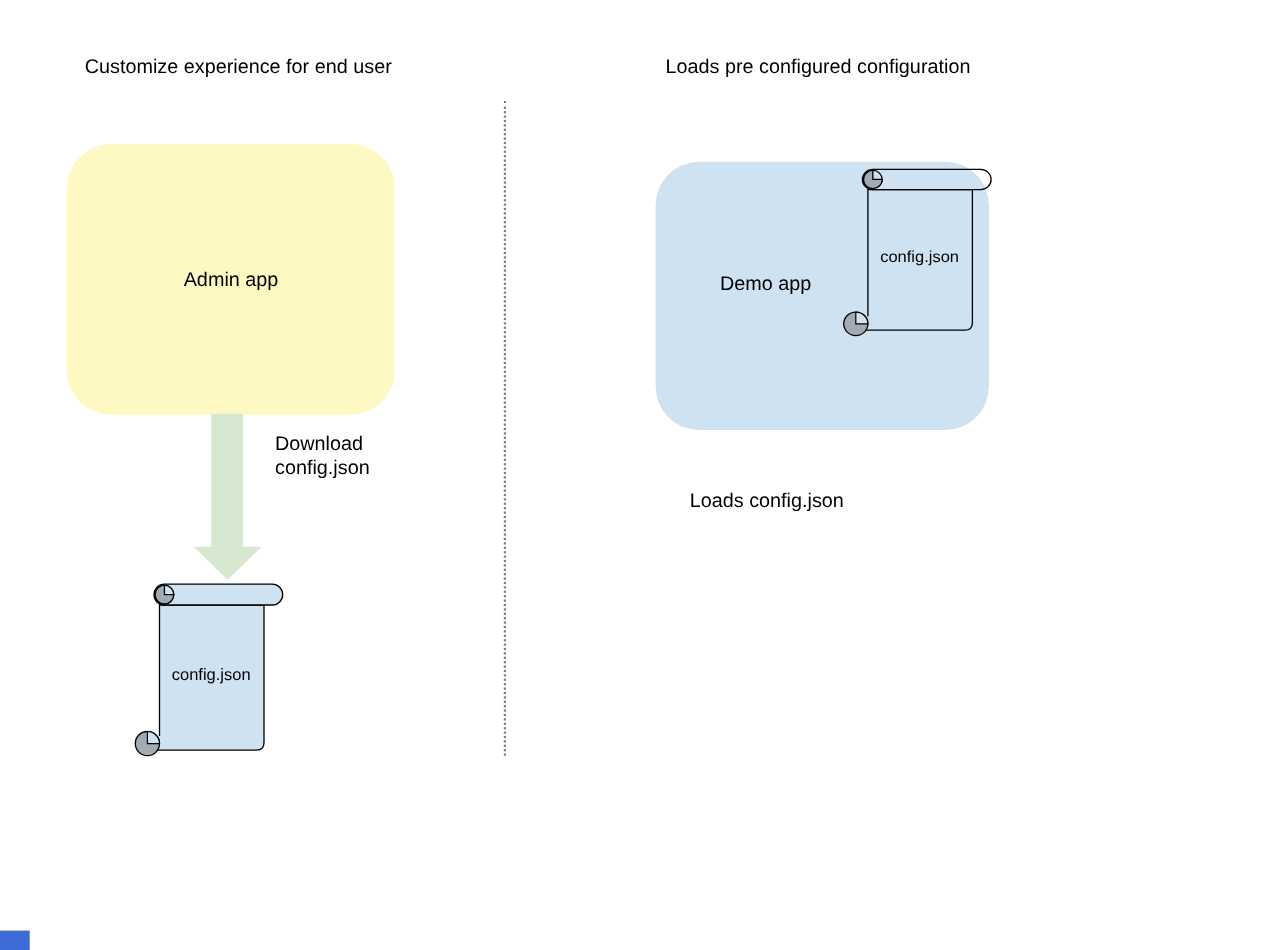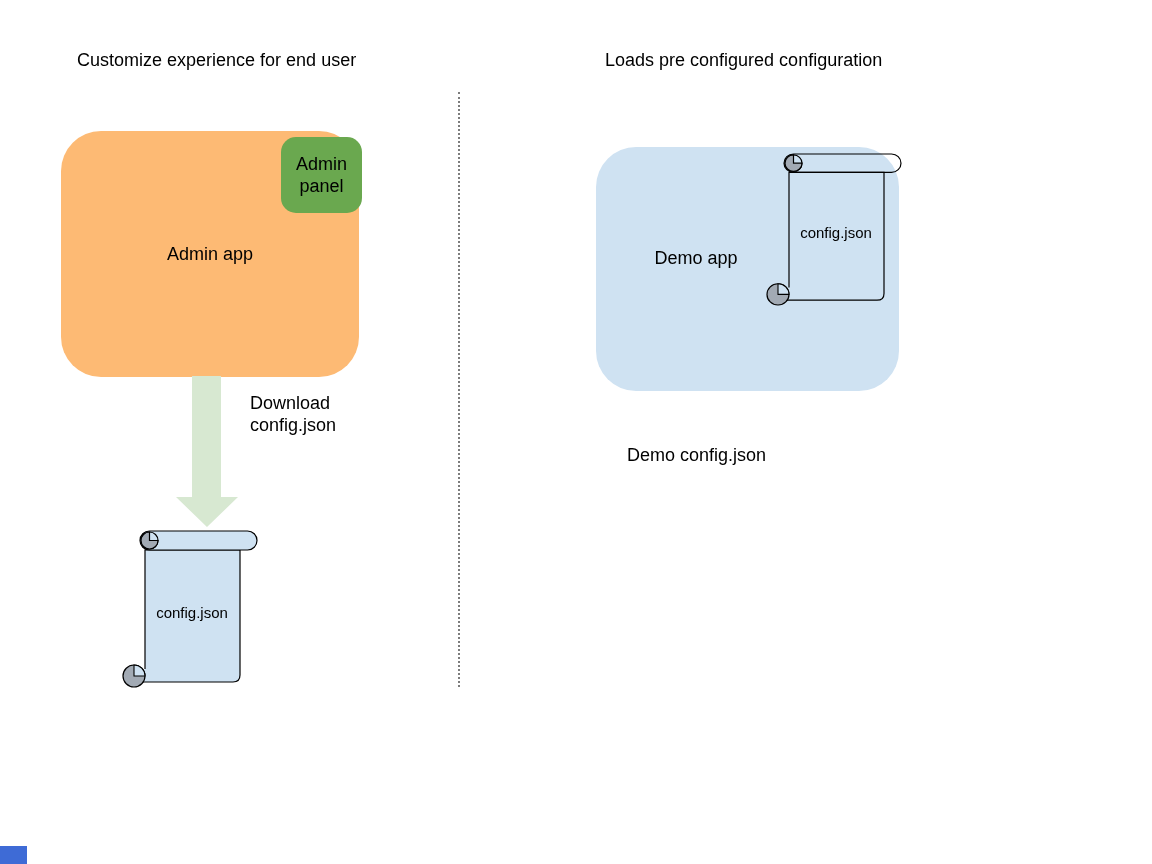--- a/index.html
+++ b/index.html
@@ -7,21 +7,21 @@
     position:relative; width:1152px; height:864px; background:#ffffff;
     font-family:"Liberation Sans", sans-serif; color:#000000; overflow:hidden;
   }
   .section-title { position:absolute; font-size:18px; line-height:22px; color:#000; white-space:nowrap; }
   .divider {
     position:absolute; left:458px; top:92px; height:595px; width:0;
     border-left:2px dotted #7c7c7c;
   }
   .admin-app-box {
     position:absolute; left:61px; top:131px; width:298px; height:246px;
-    background:#fdba74; border-radius:40px;
+    background:#fef9c3; border-radius:40px;
     display:flex; align-items:center; justify-content:center;
   }
   .admin-app-box .app-label { font-size:18px; }
   .admin-panel-box {
     position:absolute; left:281px; top:137px; width:81px; height:76px;
     background:#6aa84f; border-radius:15px;
     display:flex; align-items:center; justify-content:center; text-align:center;
   }
   .admin-panel-box .panel-label { font-size:18px; line-height:22px; width:60px; }
   .demo-app-box {
@@ -63,23 +63,20 @@
 <div class="canvas">
 
   <div class="section-title" style="left:77px; top:49px;">Customize experience for end user</div>
   <div class="section-title" style="left:605px; top:49px;">Loads pre configured configuration</div>
 
   <div class="divider"></div>
 
   <div class="admin-app-box">
     <span class="app-label">Admin app</span>
   </div>
-  <div class="admin-panel-box">
-    <span class="panel-label">Admin panel</span>
-  </div>
 
   <svg class="arrow-svg" width="74" height="152" viewBox="0 0 74 152">
     <path d="M22,0 H51 V121 H68 L37,151 L6,121 H22 Z" fill="#d7e8d1"></path>
   </svg>
 
   <div class="download-label">Download config.json</div>
 
   <svg class="scroll-svg scroll-left" width="136" height="158" viewBox="0 0 136 158">
     <path class="paper-fill" d="M23,20 H118 V145 Q118,152 111,152 H12 L23,139 Z"></path>
     <path class="outline" d="M23,139 L23,20 L118,20 L118,145 Q118,152 111,152 L12,152"></path>
@@ -100,17 +97,17 @@
     <path class="paper-fill" d="M23,20 H118 V145 Q118,152 111,152 H12 L23,139 Z"></path>
     <path class="outline" d="M23,139 L23,20 L118,20 L118,145 Q118,152 111,152 L12,152"></path>
     <circle class="spiral-gray" cx="12" cy="146" r="11"></circle>
     <path class="notch" d="M12,146 L12,135 A11,11 0 0,1 23,146 Z"></path>
     <rect class="bar-fill" x="18" y="1" width="117" height="19" rx="9.5" stroke="#000" stroke-width="1.2"></rect>
     <circle fill="#cfe2f2" stroke="#000" stroke-width="1.2" cx="27.5" cy="10.5" r="8.5"></circle>
     <path class="spiral-gray" d="M27.5,10.5 L27.5,2 A8.5,8.5 0 1,0 36,10.5 Z"></path>
     <text x="70" y="88">config.json</text>
   </svg>
 
-  <div class="loads-label">Demo config.json</div>
+  <div class="loads-label">Loads config.json</div>
 
   <div class="blue-square"></div>
 
 </div>
 
 </body></html>

